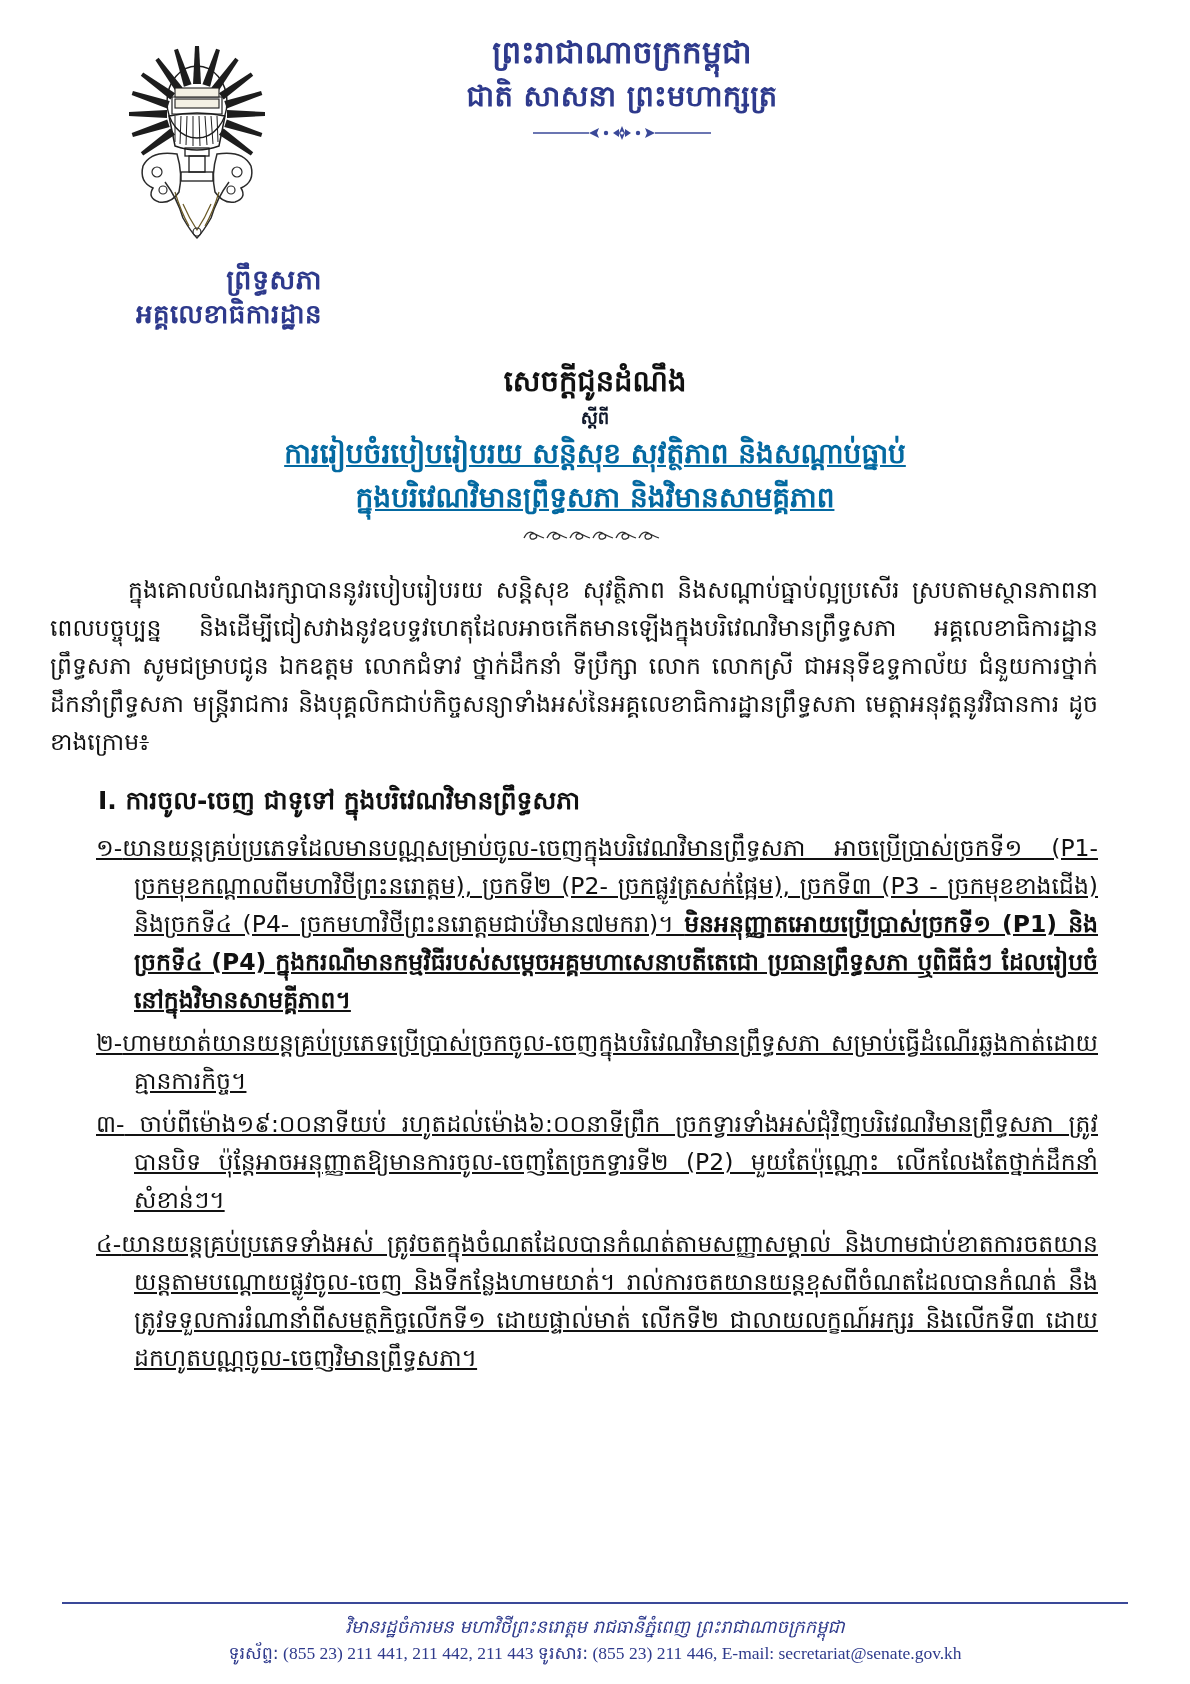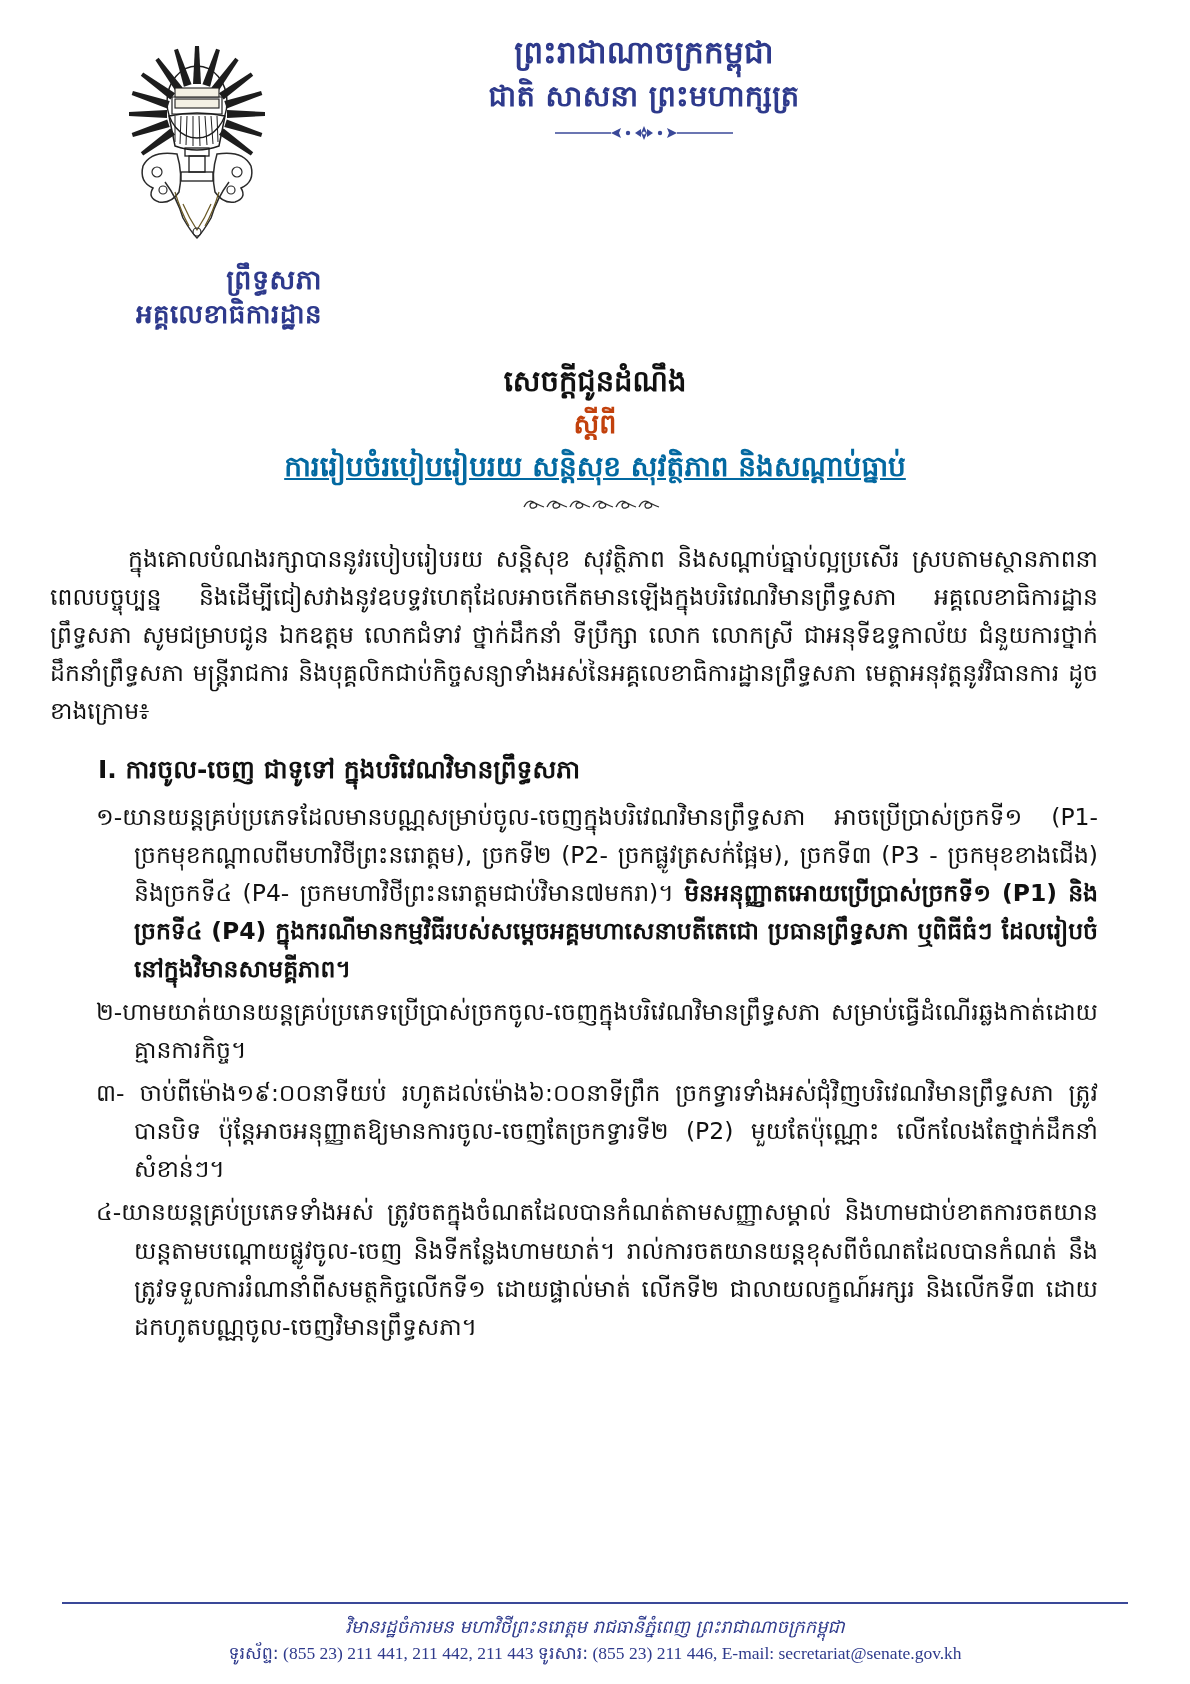--- a/index.html
+++ b/index.html
@@ -46,21 +46,21 @@
     color: #2e3a8c;
     font-weight: bold;
     line-height: 1.28;
     margin-top: 6px;
   }
   .emblem-label .l1 { font-size: 27px; display: block; letter-spacing: .5px;}
   .emblem-label .l2 { font-size: 26px; display: block; letter-spacing: .5px;}
 
   .kingdom-block {
     position: absolute;
-    left: 334px;
+    left: 312px;
     top: 30px;
     width: 620px;
     text-align: center;
     color: #2e3a8c;
   }
   .kingdom-line1 {
     font-size: 31px;
     font-weight: bold;
     line-height: 1.45;
     letter-spacing: .3px;
@@ -86,24 +86,24 @@
     margin-top: 10px;
     padding: 0 90px;
   }
   .title-main {
     font-size: 29px;
     font-weight: bold;
     line-height: 1.5;
     color: #111;
   }
   .title-sub {
-    font-size: 27px;
-    font-weight: bold;
-    line-height: 1.5;
-    color: #c2410c;
+    font-size: 18px;
+    font-weight: bold;
+    line-height: 1.5;
+    color: #0f172a;
   }
   .title-topic {
     font-size: 28px;
     font-weight: bold;
     line-height: 1.52;
     color: #0369a1;
     margin-top: 2px;
     text-decoration: underline;
   }
   .squiggle {
@@ -129,20 +129,21 @@
   }
   .section-head {
     font-size: 25px;
     font-weight: bold;
     margin-top: 20px;
     margin-left: 48px;
     color: #111;
   }
   .items {
     margin-top: 8px;
+    text-decoration: underline;
   }
   .item {
     font-size: 23.5px;
     line-height: 1.62;
     text-align: justify;
     color: #111;
     padding-left: 84px;
     text-indent: -38px;
     margin-top: 5px;
   }
@@ -263,20 +264,21 @@
           <circle cx="95" cy="9" r="1.6" fill="#ffffff"></circle>
         </svg>
       </div>
     </div>
   </div>
 
   <div class="title-block">
     <div class="title-main">សេចក្ដីជូនដំណឹង</div>
     <div class="title-sub">ស្ដីពី</div>
     <div class="title-topic">ការរៀបចំរបៀបរៀបរយ សន្ដិសុខ សុវត្ថិភាព និងសណ្ដាប់ធ្នាប់</div>
+    <div class="title-topic">ក្នុងបរិវេណវិមានព្រឹទ្ធសភា និងវិមានសាមគ្គីភាព</div>
     <div class="squiggle">
       <svg width="150" height="18" viewBox="0 0 150 18">
         <g fill="none" stroke="#2b2b2b" stroke-width="1.3">
           <path d="M4,12 q4,-9 11,-4 q4,3 -1,5 q-4,1 -4,-3 q1,-4 7,-1 q4,2 7,3"></path>
           <path d="M27,12 q4,-9 11,-4 q4,3 -1,5 q-4,1 -4,-3 q1,-4 7,-1 q4,2 7,3"></path>
           <path d="M50,12 q4,-9 11,-4 q4,3 -1,5 q-4,1 -4,-3 q1,-4 7,-1 q4,2 7,3"></path>
           <path d="M73,12 q4,-9 11,-4 q4,3 -1,5 q-4,1 -4,-3 q1,-4 7,-1 q4,2 7,3"></path>
           <path d="M96,12 q4,-9 11,-4 q4,3 -1,5 q-4,1 -4,-3 q1,-4 7,-1 q4,2 7,3"></path>
           <path d="M119,12 q4,-9 11,-4 q4,3 -1,5 q-4,1 -4,-3 q1,-4 7,-1 q4,2 7,3"></path>
         </g>

